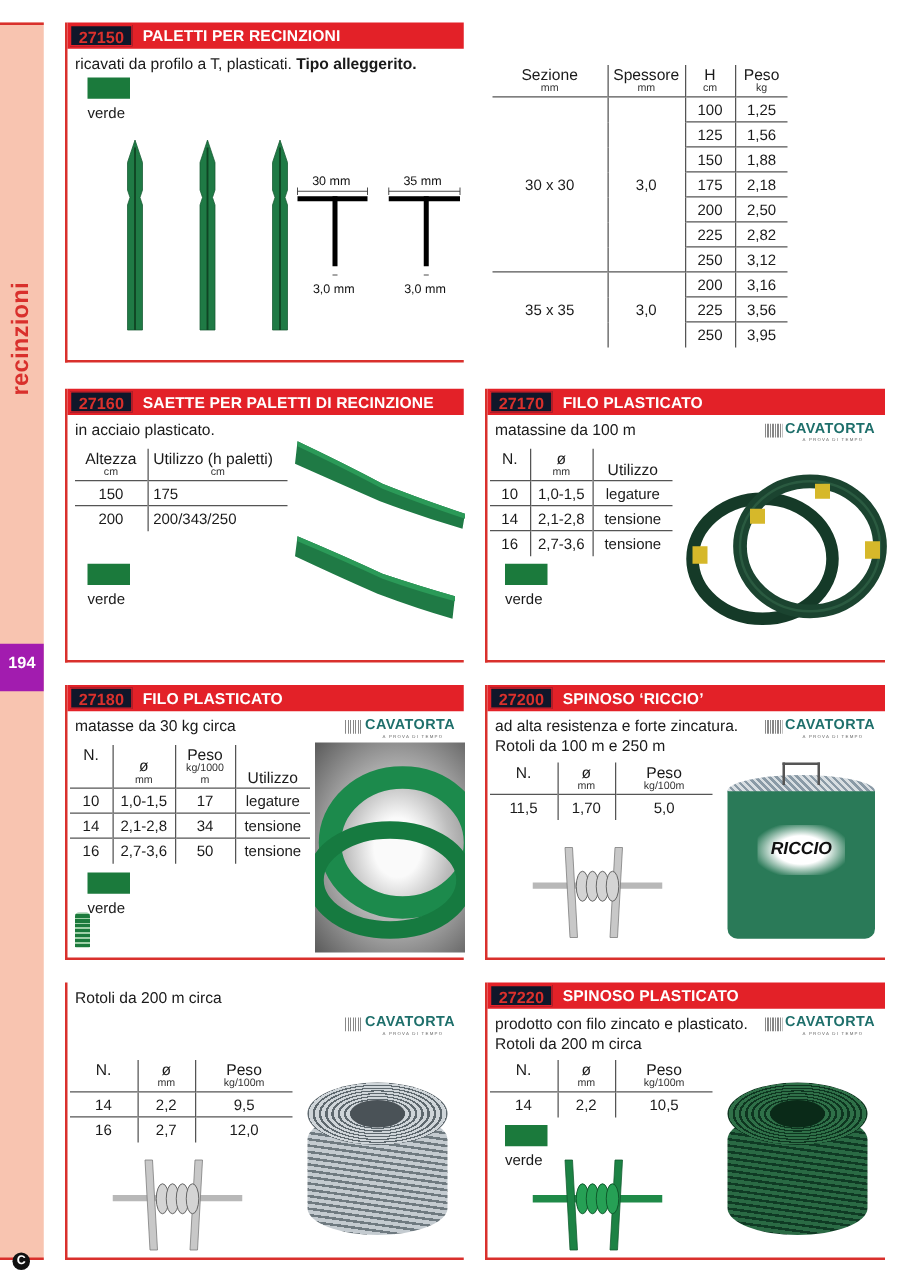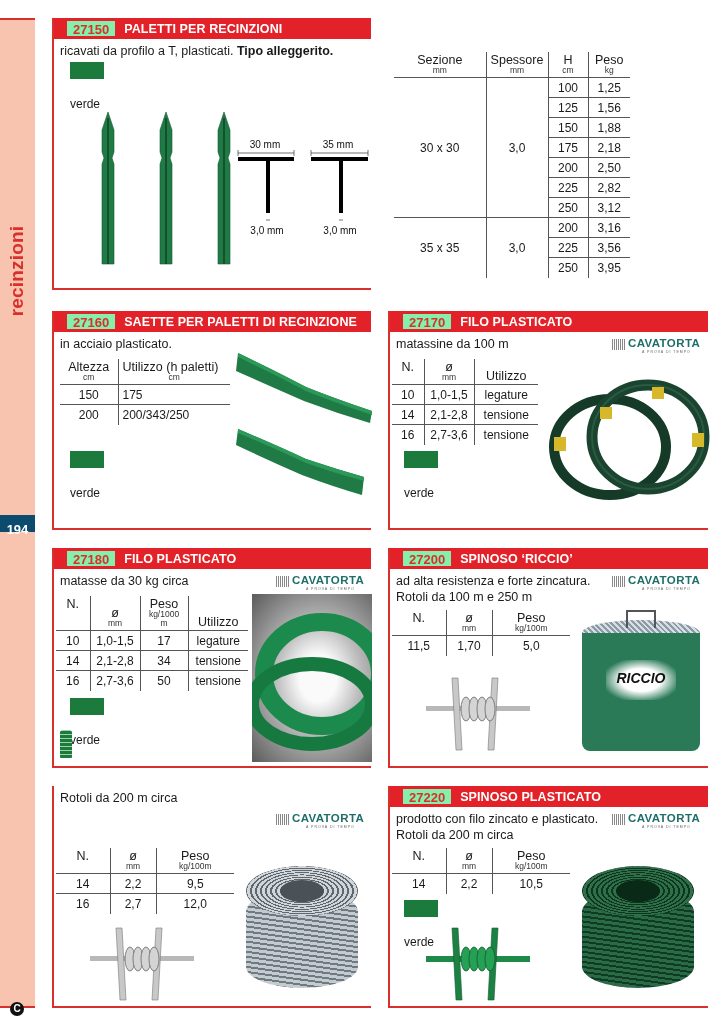--- a/index.html
+++ b/index.html
@@ -1,33 +1,33 @@
 <!DOCTYPE html>
 <html><head>
 <meta charset="utf-8">
 <style>
   * { box-sizing: border-box; margin: 0; padding: 0; }
   html, body { width: 724px; height: 1024px; background: #ffffff; overflow: hidden; }
   body { position: relative; font-family: "Liberation Sans", sans-serif; color: #1a1a1a; }
 
   .sidebar { position: absolute; left: 0; top: 18px; width: 35px; height: 990px; background: #f8c4b0; border-top: 2px solid #d9302c; border-bottom: 2px solid #d9302c; }
   .sidebar-label { position: absolute; left: -38px; top: 240px; width: 110px; transform: rotate(-90deg); color: #d9302c; font-weight: bold; font-size: 19px; text-align: center; letter-spacing: 0.2px; }
-  .page-num { position: absolute; left: 0; top: 495px; width: 35px; height: 17px; background: #0c4a6e; color: #fff; font-weight: bold; font-size: 13px; text-align: center; line-height: 30px; }
+  .page-num { position: absolute; left: 0; top: 495px; width: 35px; height: 38px; background: #a21caf; color: #fff; font-weight: bold; font-size: 13px; text-align: center; line-height: 30px; }
   .c-logo { position: absolute; left: 10px; top: 982px; width: 14px; height: 14px; border-radius: 50%; background: #111; color: #fff; font-weight: bold; font-size: 10px; text-align: center; line-height: 14px; }
 
   .panel { position: absolute; border-left: 2px solid #d9302c; border-bottom: 2px solid #d9302c; }
   .panel-header { position: relative; height: 21px; background: #e32128; display: flex; align-items: center; }
-  .code { background: #86efac; color: #d9302c; font-weight: bold; font-size: 13px; height: 17px; line-height: 17px; padding: 0 6px; margin-left: 12px; border: 1px solid #e32128; text-align: right; }
+  .code { background: #0f172a; color: #d9302c; font-weight: bold; font-size: 13px; height: 17px; line-height: 17px; padding: 0 6px; margin-left: 2px; border: 1px solid #e32128; text-align: right; }
   .title { color: #fff; font-weight: bold; font-size: 12.5px; margin-left: 8px; letter-spacing: 0.1px; }
   .desc { font-size: 12.5px; line-height: 16px; margin: 4px 0 0 6px; color: #1a1a1a; }
   .desc b { font-weight: bold; }
 
   .swatch { width: 34px; height: 17px; background: #1b7a3c; }
   .swatch-wrap { position: absolute; text-align: center; }
-  .swatch-label { font-size: 12px; color: #1a1a1a; margin-top: 18px; text-align: left; }
+  .swatch-label { font-size: 12px; color: #1a1a1a; margin-top: 4px; text-align: left; }
 
   table.spec { border-collapse: collapse; position: absolute; font-size: 12px; color: #1a1a1a; }
   table.spec th { font-weight: normal; font-size: 12.5px; line-height: 12px; padding: 2px 4px; vertical-align: bottom; }
   table.spec th .unit { display: block; font-size: 8.5px; line-height: 9px; color: #333; }
   table.spec td { text-align: center; padding: 0 4px; height: 20px; }
   table.spec thead tr { border-bottom: 1px solid #555; }
   table.spec tbody tr { border-bottom: 1px solid #555; }
   table.spec tbody tr:last-child { border-bottom: none; }
   table.spec .vline { border-left: 1px solid #555; }
   table.spec td.left { text-align: left; }

